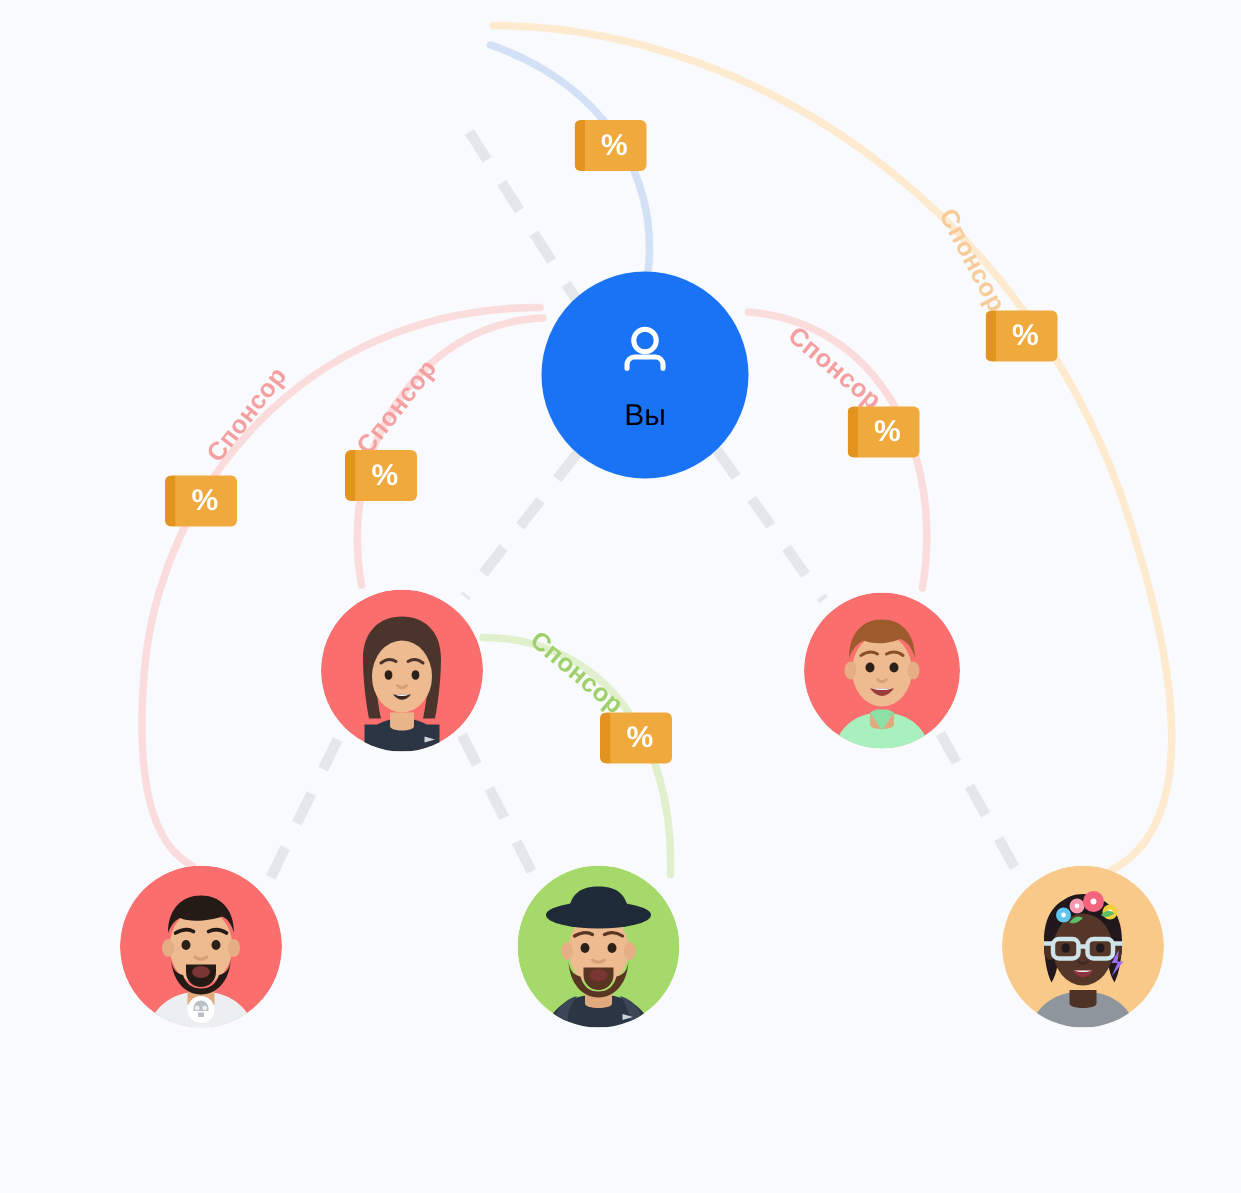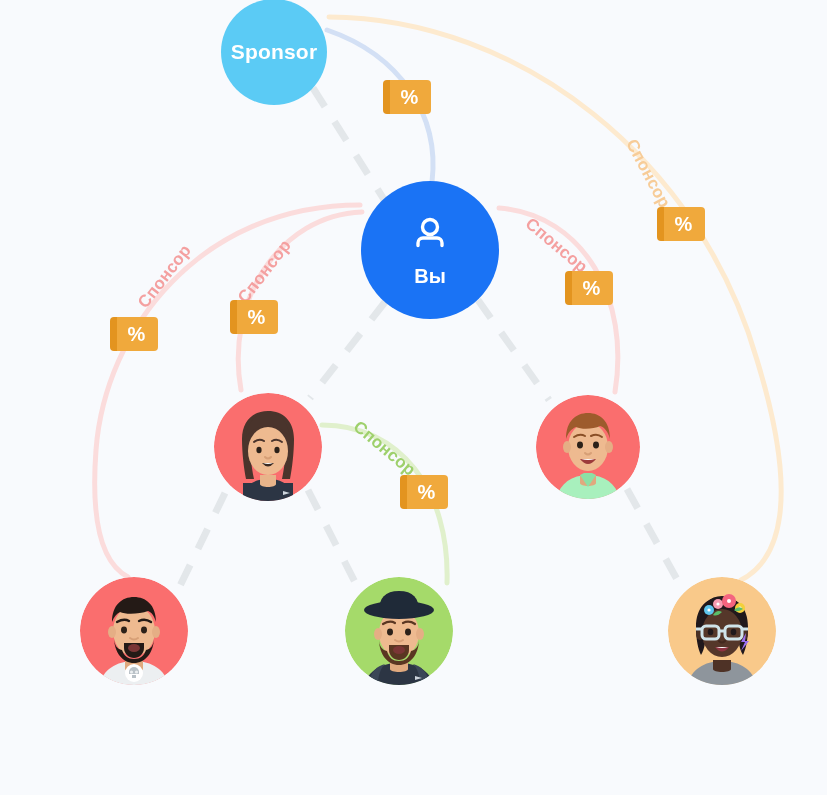--- a/index.html
+++ b/index.html
@@ -55,23 +55,23 @@
   }
   .node-you {
     background: #1a73f5;
     display: flex;
     flex-direction: column;
     align-items: center;
     justify-content: center;
   }
   .node-you .you-icon { margin-bottom: 2px; }
   .node-you .node-label {
-    color: #ffffff;
+    color: #000000;
     font-size: 20px;
-    font-weight: bold;
+    font-weight: normal;
     margin-top: 3px;
   }
   .node-avatar svg { display: block; width: 100%; height: 100%; }
 
   
   .pct-badge {
     position: absolute;
     width: 48px;
     height: 34px;
     border-radius: 4px;
@@ -154,23 +154,20 @@
     <div class="pct-badge" style="left:110px; top:317px;">
       <span>%</span>
     </div>
     <div class="pct-badge" style="left:400px; top:475px;">
       <span>%</span>
     </div>
   </div>
 
   <div class="layer">
 
-    <div class="node node-sponsor" style="left:221px; top:-1px; width:106px; height:106px;">
-      <div class="node-label">Sponsor</div>
-    </div>
 
     <div class="node node-you" style="left:361px; top:181px; width:138px; height:138px;">
       <span class="you-icon">
         <svg width="44" height="44" viewBox="0 0 44 44">
           <circle cx="22" cy="15" r="7.5" fill="none" stroke="#ffffff" stroke-width="3.4"></circle>
           <path d="M10 33.5 v-2.5 a5 5 0 0 1 5-5 h14 a5 5 0 0 1 5 5 v2.5" fill="none" stroke="#ffffff" stroke-width="3.4" stroke-linecap="round"></path>
         </svg>
       </span>
       <div class="node-label">Вы</div>
     </div>

